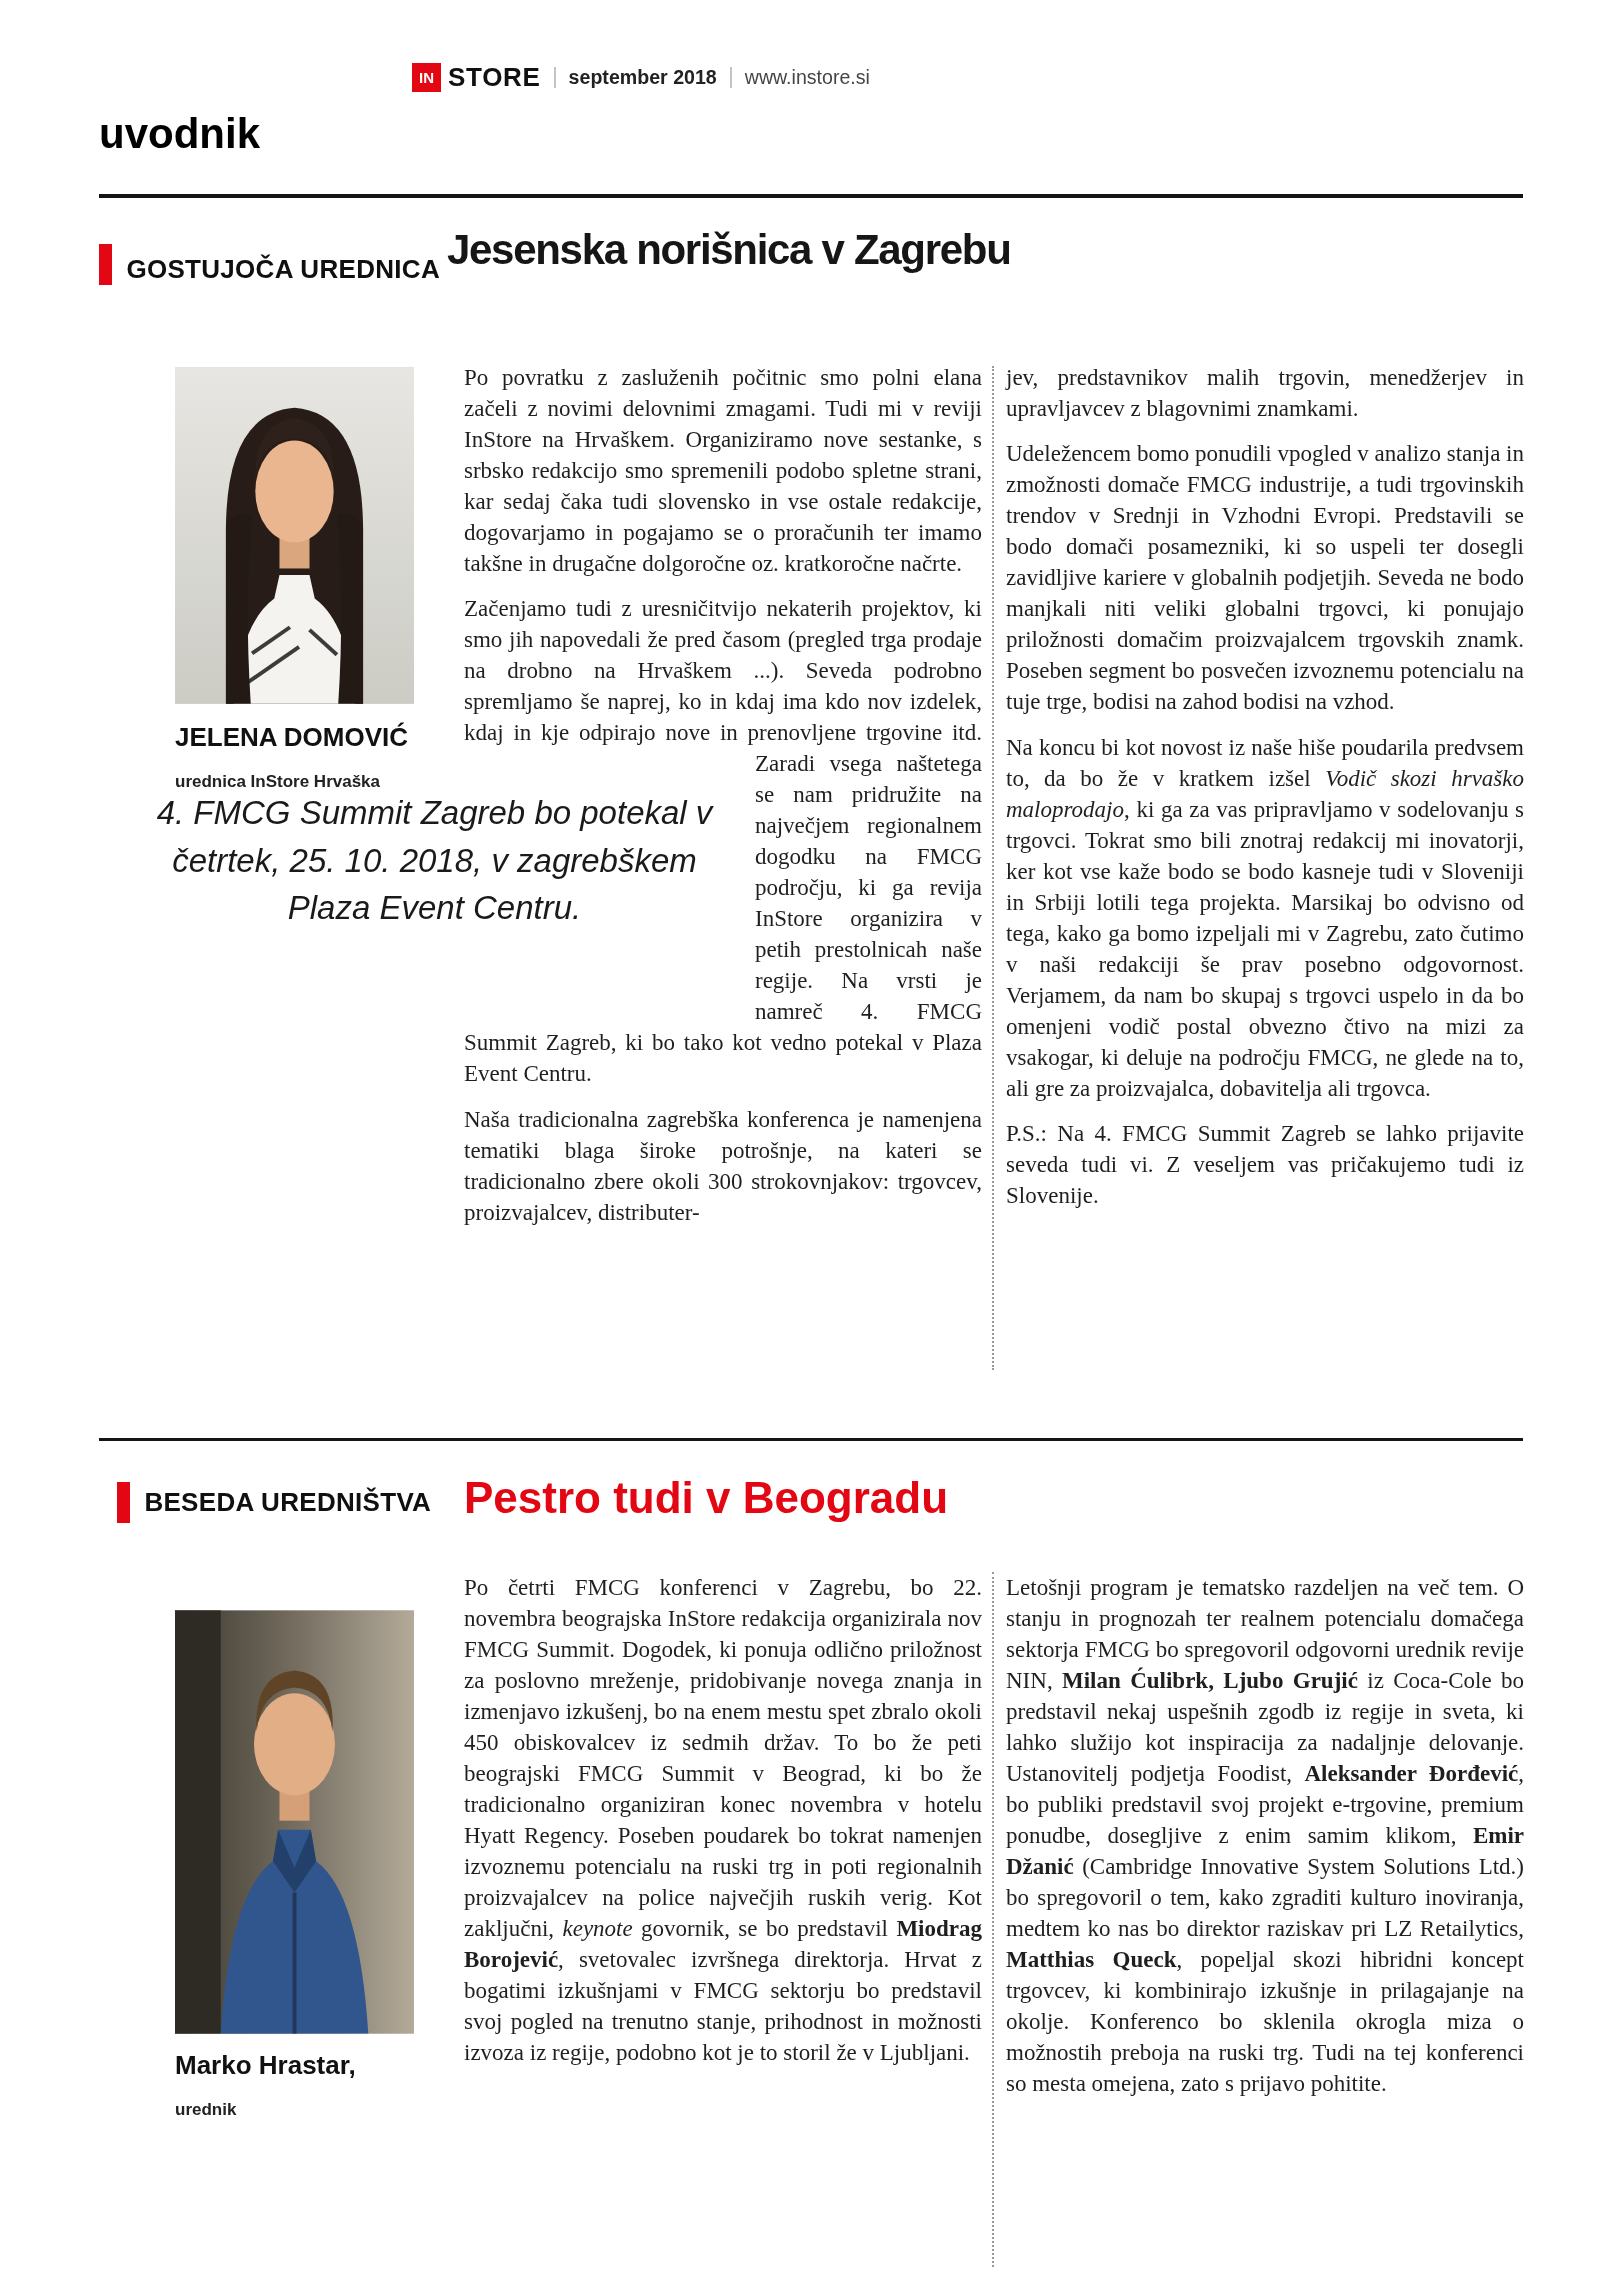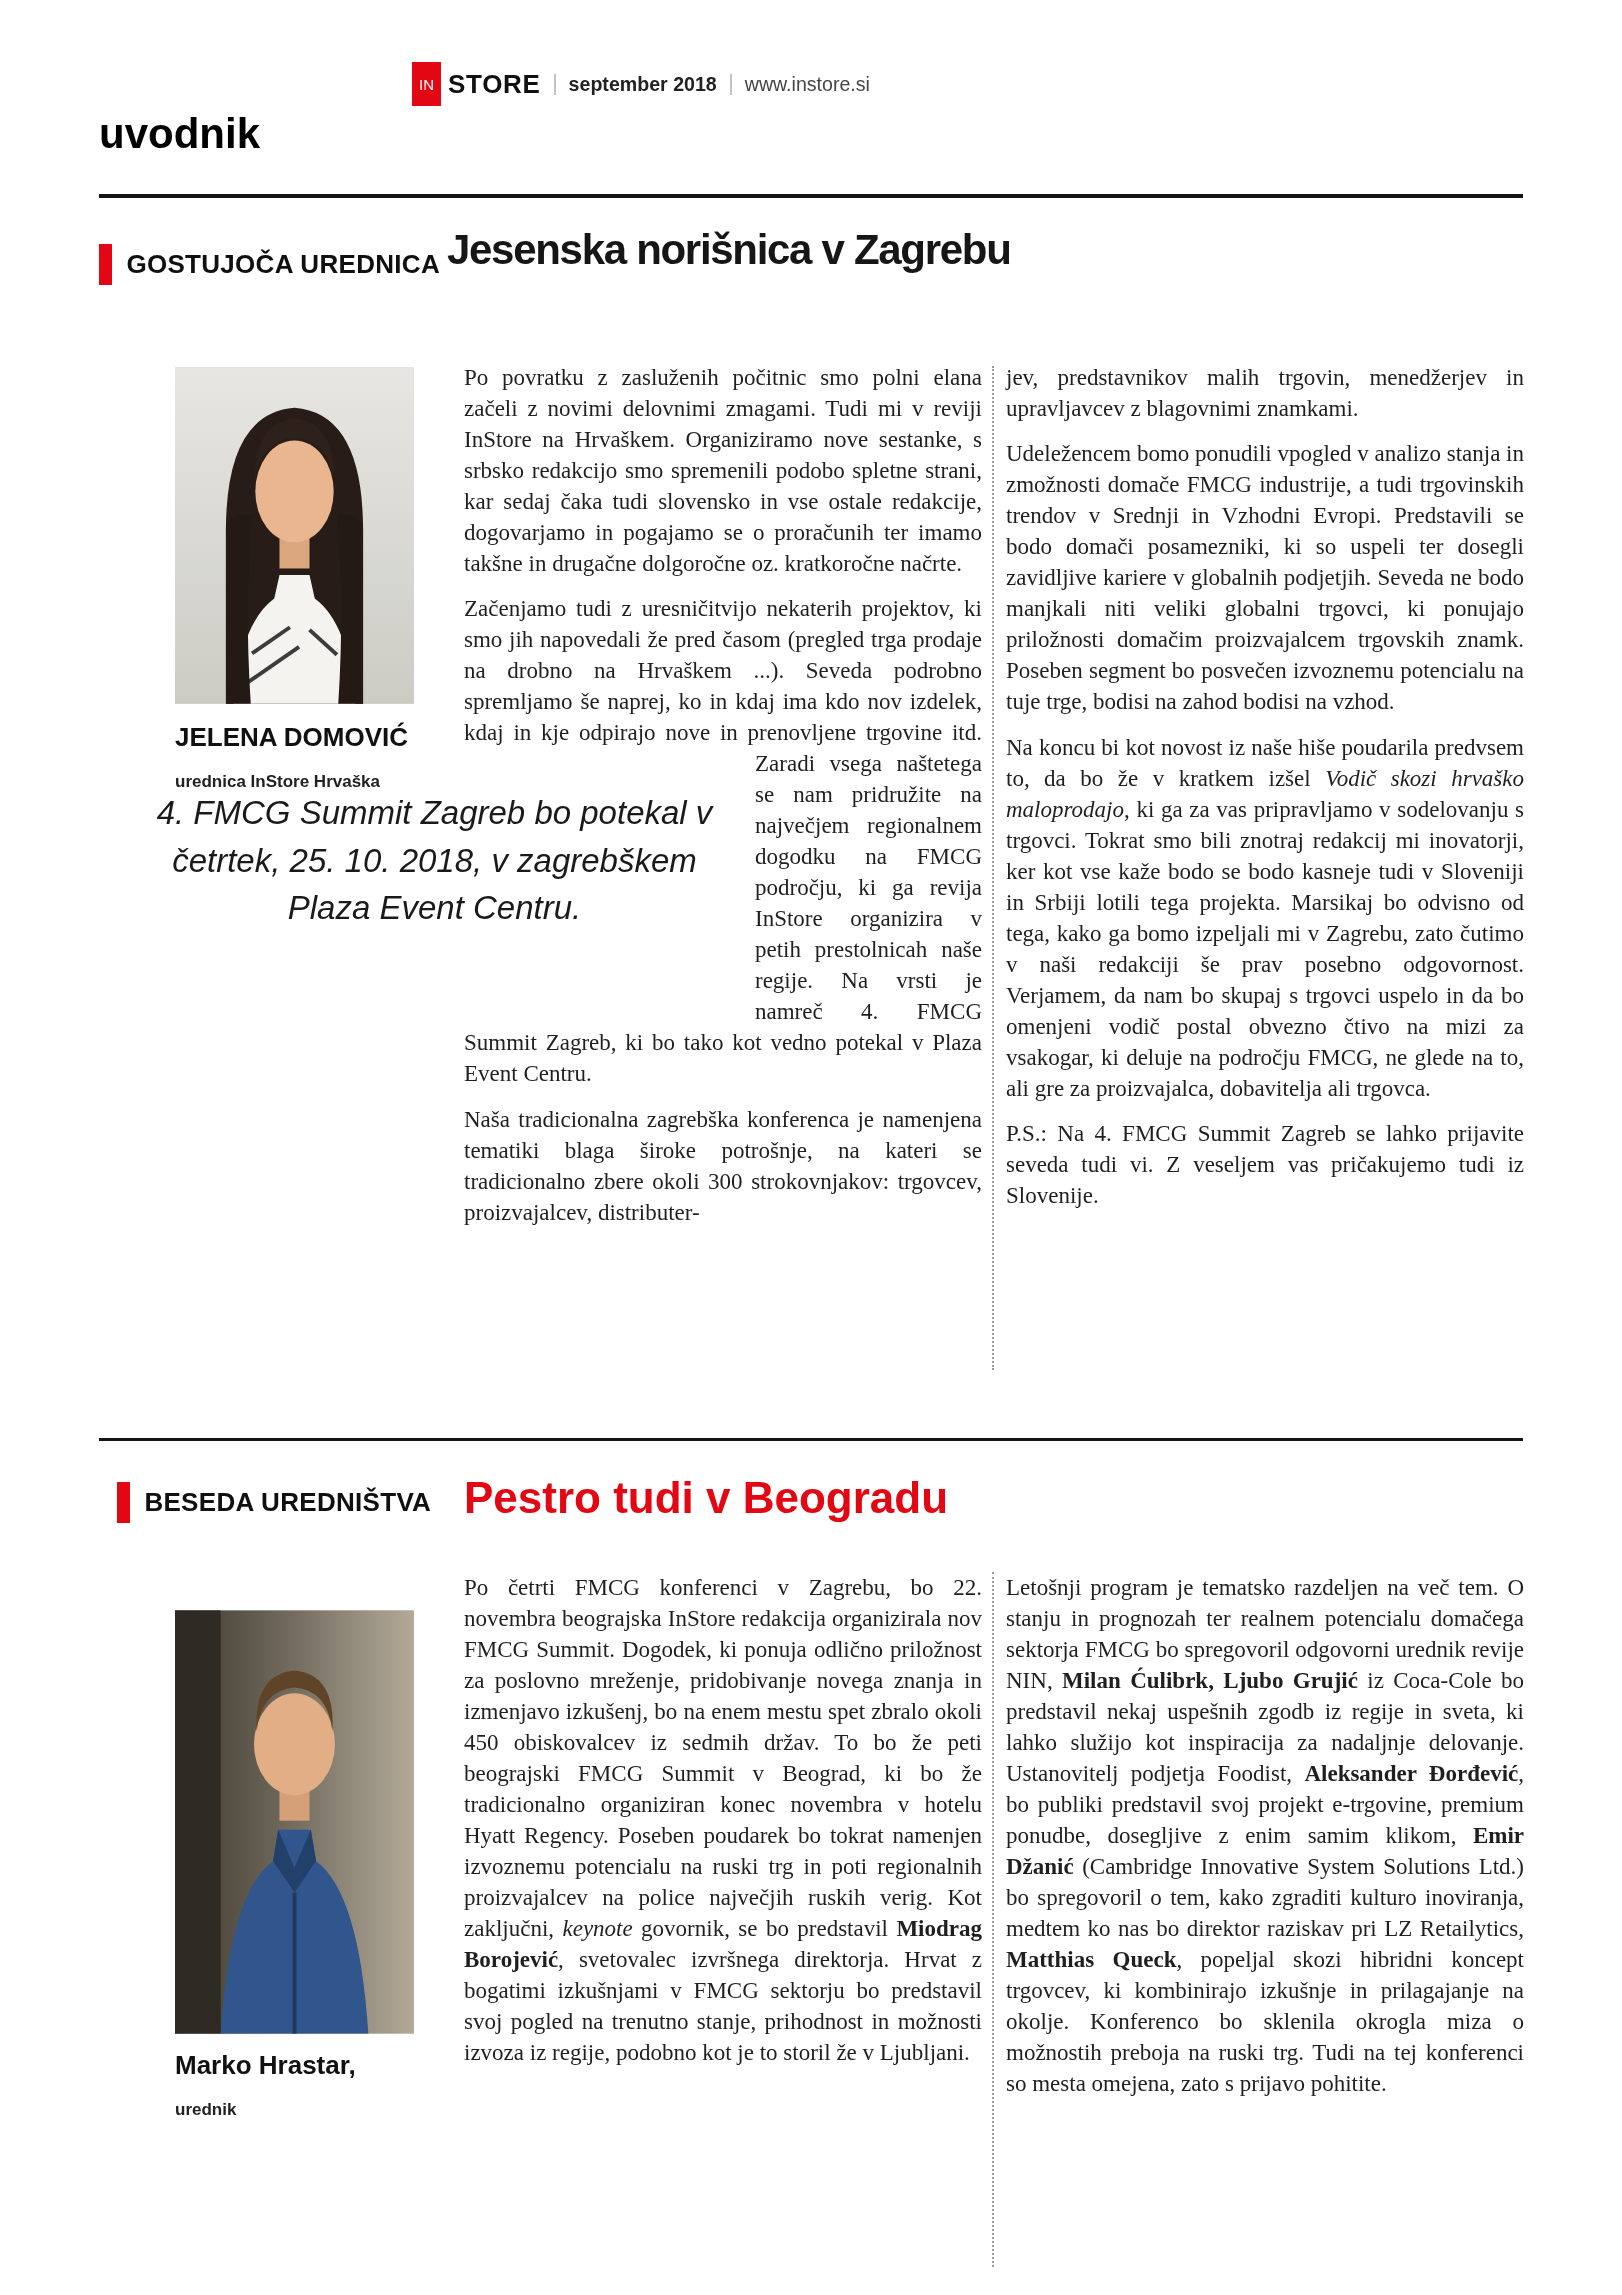--- a/index.html
+++ b/index.html
@@ -6,41 +6,41 @@
   html,body { background:#ffffff; }
   .page {
     position:relative; width:1623px; height:2295px; background:#ffffff;
     font-family:"Liberation Serif", serif; color:#1f1f1f; overflow:hidden;
   }
 
   
   .masthead { position:absolute; left:412px; top:62px; display:flex; align-items:center; gap:13px;
               font-family:"Liberation Sans", sans-serif; }
   .logo { display:flex; align-items:center; }
-  .logo-in { width:29px; height:44px; background:#e30613; color:#fff; font-weight:normal; font-size:15px;
+  .logo-in { width:29px; height:29px; background:#e30613; color:#fff; font-weight:bold; font-size:15px;
              display:flex; align-items:center; justify-content:center; }
   .logo-store { font-weight:bold; font-size:26px; color:#111; letter-spacing:0.7px; margin-left:7px; }
   .mast-sep { width:2px; height:21px; background:#c3c3c3; }
   .mast-issue { font-weight:bold; font-size:19.6px; color:#222; }
   .mast-site { font-size:19.6px; color:#454545; }
 
   
   .section-title { position:absolute; left:99px; top:110px; font-family:"Liberation Sans", sans-serif;
                    font-weight:bold; font-size:42px; color:#000; letter-spacing:0; }
   .top-rule { position:absolute; left:99px; top:194px; width:1424px; height:3.9px; background:#141414; }
   .section-rule { position:absolute; left:99px; top:1438px; width:1424px; height:3.3px; background:#141414; }
 
   
   .article { position:absolute; left:99px; width:1424px; }
   .article1 { top:230px; height:1208px; }
   .article2 { top:1469px; height:826px; }
 
   .kicker { position:absolute; left:0; display:flex; align-items:center; gap:14.4px;
             font-family:"Liberation Sans", sans-serif; }
-  .kicker1 { top:14.4px; }
+  .kicker1 { top:14.4px;align-items:flex-end; }
   .kicker2 { top:13px;margin-left:18px; }
   .kicker-bar { width:13px; height:41px; background:#e30613; }
   .kicker-label { font-weight:bold; font-size:26px; color:#101010; letter-spacing:0.3px; }
 
   .headline1 { position:absolute; left:348px; top:-3.9px; width:1060px; font-family:"Liberation Sans", sans-serif;
                font-weight:bold; font-size:42px; letter-spacing:-1.3px; color:#161616; white-space:nowrap; }
   .headline2 { position:absolute; left:365px; top:3.9px; font-family:"Liberation Sans", sans-serif;
                font-weight:bold; font-size:44px; color:#e30613; white-space:nowrap; }
 
   .photo { position:absolute; left:76px; overflow:hidden; background:#ddd; }

